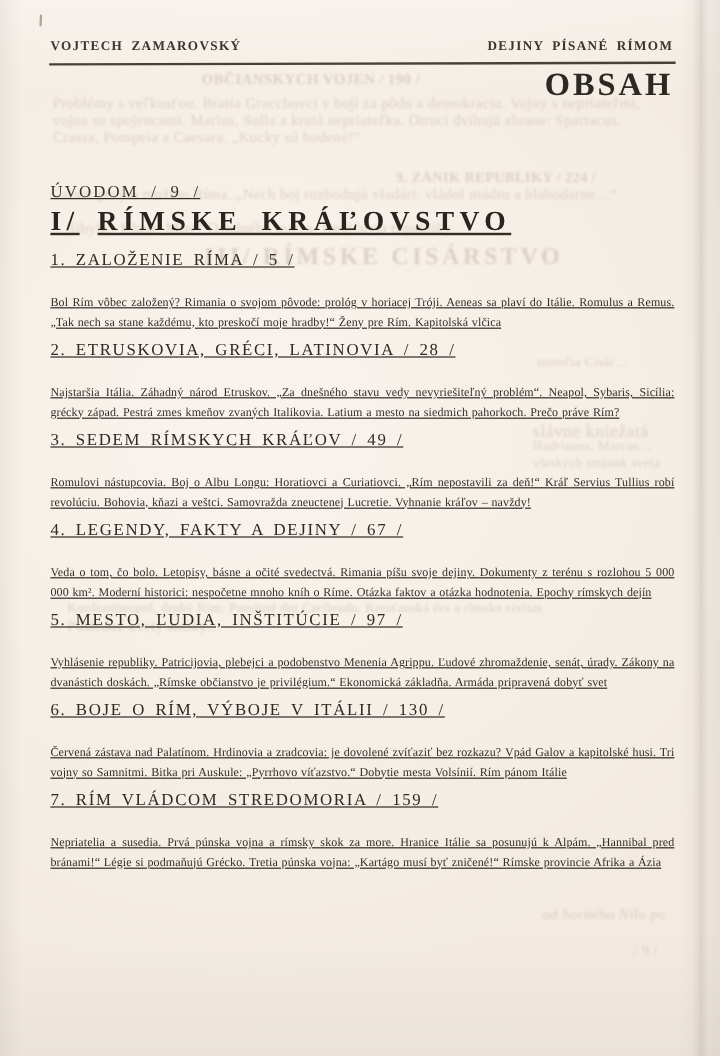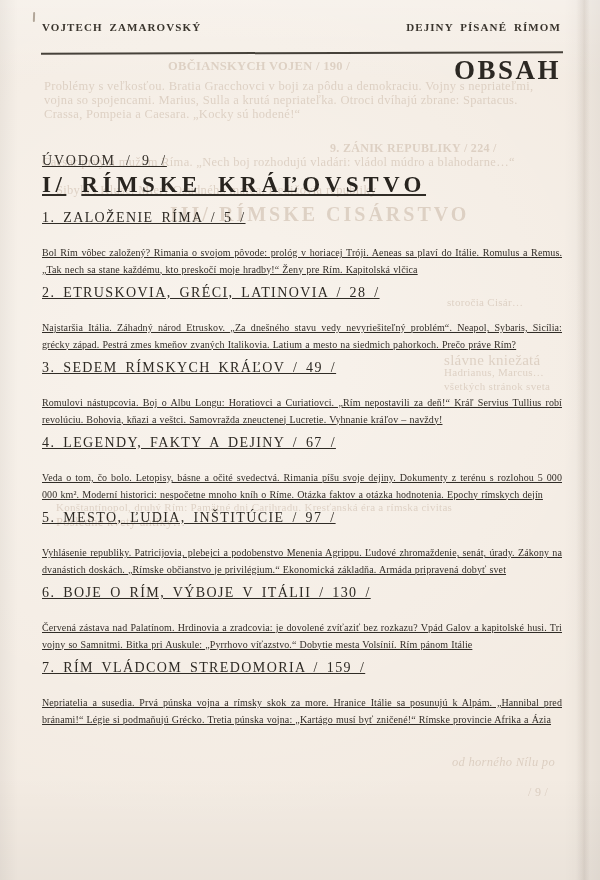--- a/index.html
+++ b/index.html
@@ -25,21 +25,21 @@
     position:absolute;top:0;bottom:0;left:576px;width:14px;
     background:linear-gradient(90deg, rgba(0,0,0,0) 0%, rgba(90,70,55,0.07) 45%, rgba(90,70,55,0.11) 58%, rgba(0,0,0,0) 100%);
   }
   .bleed-layer{position:absolute;inset:0;pointer-events:none;}
   .bleed{
     position:absolute;color:var(--bleed,#c4b09e);opacity:.48;
     filter:blur(0.7px);white-space:nowrap;letter-spacing:.3px;
     font-family:"Liberation Serif","DejaVu Serif",serif;
   }
   .running-header{
-    position:absolute;left:42px;right:39px;top:21px;
+    position:absolute;left:42px;right:39px;top:33px;
     display:flex;justify-content:space-between;
     font-size:11px;font-weight:bold;letter-spacing:1.1px;word-spacing:3px;
     color:#3a352e;
   }
   .rule{
     position:absolute;left:41px;right:37px;top:52px;height:2px;
     background:#46413a;transform:rotate(-0.15deg);
   }
   .obsah{
     position:absolute;right:39px;top:55px;

